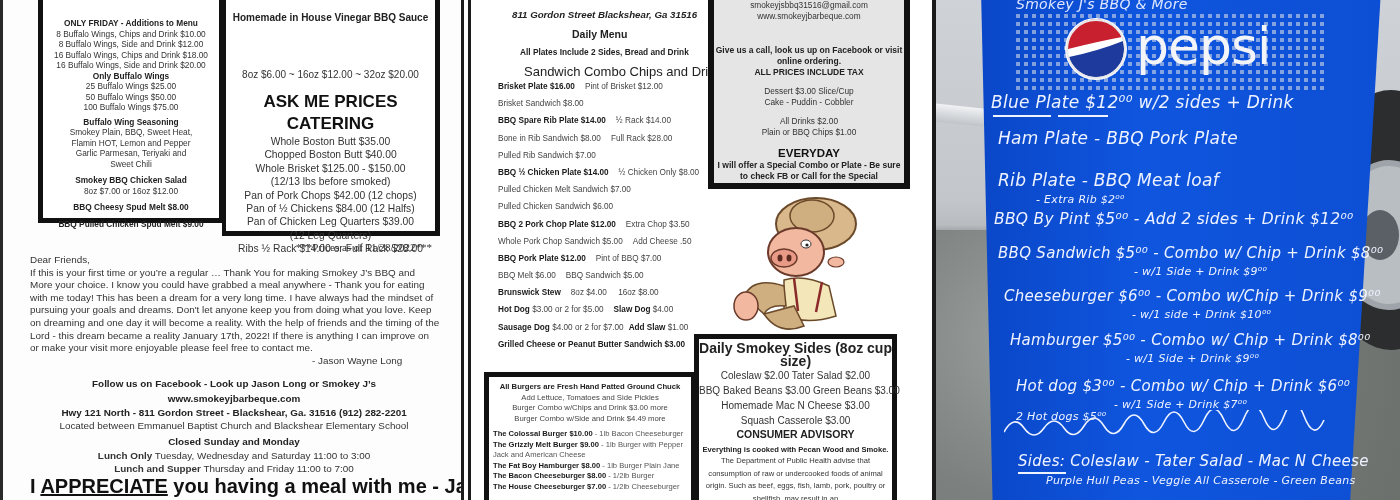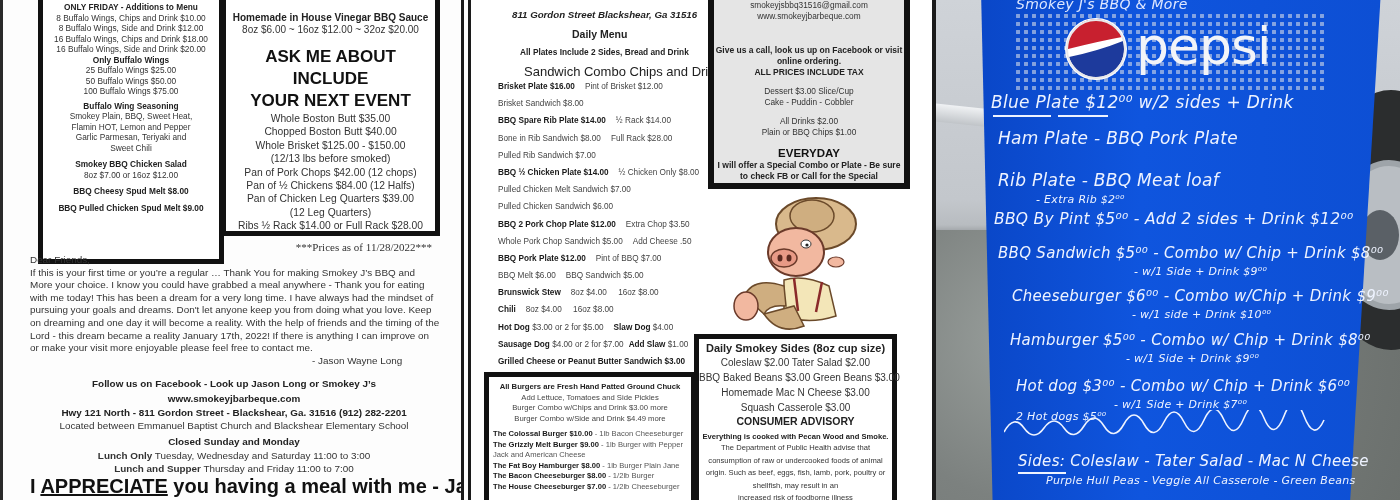--- a/index.html
+++ b/index.html
@@ -2,27 +2,27 @@
 <html><head>
 <meta charset="utf-8">
 <style>
   * { box-sizing: border-box; margin: 0; padding: 0; }
   html, body { width: 1400px; height: 500px; overflow: hidden; background: #fff; }
   body { position: relative; font-family: "Liberation Sans", sans-serif; color: #222; }
 
   
   #p1 { position: absolute; left: 0; top: 0; width: 462px; height: 500px; background: #fdfdfd; overflow: hidden; }
   #p1 .edge-left { position: absolute; left: 0; top: 0; width: 3px; height: 500px; background: #2a2a2a; }
-  .box1 { position: absolute; left: 38px; top: 0; width: 186px; height: 264px; border: 5px solid #111; border-top: none; background: #fff; text-align: center; padding-top: 2px; }
+  .box1 { position: absolute; left: 38px; top: 0; width: 186px; height: 223px; border: 5px solid #111; border-top: none; background: #fff; text-align: center; padding-top: 18px; }
   .box2 { position: absolute; left: 222px; top: 0; width: 218px; height: 236px; border: 5px solid #111; border-top: none; border-left: 4px solid #111; background: #fff; text-align: center; padding-top: 12px; }
   .b1-line { font-size: 8.3px; line-height: 10.5px; color: #333; white-space: nowrap; }
   .b1-head { font-size: 8.3px; line-height: 10.5px; font-weight: bold; color: #222; white-space: nowrap; }
   .gap4 { height: 4px; } .gap6 { height: 6px; }
   .b2-sauce-title { font-size: 10px; font-weight: bold; line-height: 12px; color: #222; }
-  .b2-sauce-price { font-size: 10px; line-height: 12px; color: #333; }
+  .b2-sauce-price { font-size: 10px; line-height: 12px; color: #333; margin-top: 45px; }
   .b2-big { font-size: 17px; font-weight: bold; line-height: 22px; color: #111; margin-top: 10px; }
   .b2-line { font-size: 10.3px; line-height: 13.4px; color: #333; white-space: nowrap; }
   .prices-asof { position: absolute; right: 30px; top: 241px; font-family: "Liberation Serif", serif; font-size: 11px; color: #333; }
   .letter { position: absolute; left: 30px; top: 254px; width: 410px; font-size: 9.9px; line-height: 12.6px; color: #333; }
   .letter .sig { padding-left: 282px; }
   .contact { position: absolute; left: 25px; top: 376px; width: 418px; text-align: center; }
   .c-bold { font-size: 9.9px; line-height: 15px; font-weight: bold; color: #222; }
   .c-norm { font-size: 9.9px; line-height: 13px; color: #333; }
   .c-tight { line-height: 13px; }
   .appreciate { position: absolute; left: 30px; top: 475px; font-size: 20px; font-weight: bold; color: #111; white-space: nowrap; }
@@ -50,21 +50,21 @@
   .pig { position: absolute; left: 252px; top: 186px; width: 150px; height: 150px; }
 
   .burger-box { position: absolute; left: 12px; top: 372px; width: 212px; height: 140px; border: 5px solid #111; border-bottom: none; background: #fff; text-align: center; padding-top: 5px; }
   .bb-head { font-size: 7.7px; line-height: 10.5px; font-weight: bold; color: #222; white-space: nowrap; }
   .bb-line { font-size: 7.7px; line-height: 10.5px; color: #444; white-space: nowrap; }
   .bb-items { text-align: left; padding-left: 4px; margin-top: 5px; }
   .bb-item { font-size: 7.6px; line-height: 10.6px; color: #555; white-space: nowrap; }
   .bb-item b { color: #1a1a1a; }
 
   .sides-box { position: absolute; left: 222px; top: 334px; width: 203px; height: 180px; border: 5px solid #111; border-bottom: none; background: #fff; text-align: center; padding-top: 3px; }
-  .sb-head { font-size: 11px; line-height: 13px; font-weight: bold; color: #222; }
+  .sb-head { font-size: 14px; line-height: 13px; font-weight: bold; color: #222; }
   .sb-line { font-size: 10px; line-height: 15px; color: #333; white-space: nowrap; }
   .sb-adv { font-size: 10.5px; line-height: 13px; font-weight: bold; color: #222; }
   .sb-small-b { font-size: 7.6px; line-height: 11px; font-weight: bold; color: #222; margin-top: 3px; white-space: nowrap; }
   .sb-small { font-size: 7.6px; line-height: 12.5px; color: #333; white-space: nowrap; }
   .connector { position: absolute; left: 210px; top: 376px; width: 14px; height: 3px; background: #111; }
 
   
   #p3 { position: absolute; left: 936px; top: 0; width: 464px; height: 500px; overflow: hidden;
         background: linear-gradient(180deg, #cfd3d8 0%, #c3c7cc 40%, #b8bcc0 45%, #5b5f62 50%, #7b8380 60%, #8a8e8c 100%); }
   .p3-divider { position: absolute; left: 932px; top: 0; width: 4px; height: 500px; background: #1a1a1a; }
@@ -116,22 +116,21 @@
     <div class="b1-line">8oz $7.00 or 16oz $12.00</div>
     <div class="gap6"></div>
     <div class="b1-head">BBQ Cheesy Spud Melt $8.00</div>
     <div class="gap6"></div>
     <div class="b1-head">BBQ Pulled Chicken Spud Melt $9.00</div>
   </div>
 
   <div class="box2">
     <div class="b2-sauce-title">Homemade in House Vinegar BBQ Sauce</div>
     <div class="b2-sauce-price">8oz $6.00 ~ 16oz $12.00 ~ 32oz $20.00</div>
-    <div class="b2-big">ASK ME ABOUT INCLUDE</div>
-    <div class="b2-big" style="margin-top:0">YOUR NEXT EVENT</div>
+    <div class="b2-big">ASK ME PRICES CATERING</div>
     <div class="b2-line">Whole Boston Butt $35.00</div>
     <div class="b2-line">Chopped Boston Butt $40.00</div>
     <div class="b2-line">Whole Brisket $125.00 - $150.00</div>
     <div class="b2-line">(12/13 lbs before smoked)</div>
     <div class="b2-line">Pan of Pork Chops $42.00 (12 chops)</div>
     <div class="b2-line">Pan of ½ Chickens $84.00 (12 Halfs)</div>
     <div class="b2-line">Pan of Chicken Leg Quarters $39.00</div>
     <div class="b2-line">(12 Leg Quarters)</div>
     <div class="b2-line">Ribs ½ Rack $14.00 or Full Rack $28.00</div>
   </div>
@@ -173,21 +172,20 @@
     <div class="m2-item"><span>Bone in Rib Sandwich $8.00</span><span class="alt">Full Rack $28.00</span></div>
     <div class="m2-item"><span>Pulled Rib Sandwich $7.00</span></div>
     <div class="m2-item"><b>BBQ ½ Chicken Plate $14.00</b><span class="alt">½ Chicken Only $8.00</span></div>
     <div class="m2-item"><span>Pulled Chicken Melt Sandwich $7.00</span></div>
     <div class="m2-item"><span>Pulled Chicken Sandwich $6.00</span></div>
     <div class="m2-item"><b>BBQ 2 Pork Chop Plate $12.00</b><span class="alt">Extra Chop $3.50</span></div>
     <div class="m2-item"><span>Whole Pork Chop Sandwich $5.00</span><span class="alt">Add Cheese .50</span></div>
     <div class="m2-item"><b>BBQ Pork Plate $12.00</b><span class="alt">Pint of BBQ $7.00</span></div>
     <div class="m2-item"><span>BBQ Melt $6.00</span><span class="alt">BBQ Sandwich $5.00</span></div>
     <div class="m2-item"><b>Brunswick Stew</b><span class="alt" style="white-space:pre">8oz $4.00     16oz $8.00</span></div>
-    <div class="m2-item"><b>Chili</b><span class="alt" style="white-space:pre">8oz $4.00     16oz $8.00</span></div>
     <div class="m2-item"><b>Hot Dog</b> <span>$3.00 or 2 for $5.00</span><b class="alt">Slaw Dog</b> <span>$4.00</span></div>
     <div class="m2-item"><b>Sausage Dog</b> <span>$4.00 or 2 for $7.00</span><b class="alt" style="margin-left:5px">Add Slaw</b> <span>$1.00</span></div>
     <div class="m2-item"><b>Grilled Cheese or Peanut Butter Sandwich $3.00</b></div>
   </div>
 
   <div class="info-box">
     <div class="ib-line">smokeyjsbbq31516@gmail.com</div>
     <div class="ib-line">www.smokeyjbarbeque.com</div>
     <div class="ib-bold" style="margin-top:23px">Give us a  call, look us up on Facebook or visit</div>
     <div class="ib-bold">online ordering.</div>
@@ -272,21 +270,21 @@
   </svg>
   <div class="pepsi-text">pepsi</div>
 
   <div class="chalk ch-l" style="left:55px;top:92px">Blue Plate $12⁰⁰ w/2 sides + Drink</div>
   <div class="chalk ch-l" style="left:62px;top:170px">Rib Plate - BBQ Meat loaf</div>
   <div class="chalk ch-l" style="left:62px;top:128px">Ham Plate - BBQ Pork Plate</div>
   <div class="chalk ch-s" style="left:100px;top:193px">- Extra Rib $2⁰⁰</div>
   <div class="chalk ch-l" style="left:58px;top:210px;font-size:15.5px">BBQ By Pint $5⁰⁰ - Add 2 sides + Drink $12⁰⁰</div>
   <div class="chalk ch-l" style="left:62px;top:244px;font-size:15px">BBQ Sandwich $5⁰⁰ - Combo w/ Chip + Drink $8⁰⁰</div>
   <div class="chalk ch-s" style="left:198px;top:265px">- w/1 Side + Drink $9⁰⁰</div>
-  <div class="chalk ch-l" style="left:76px;top:287px;font-size:15px">Cheeseburger $6⁰⁰ - Combo w/Chip + Drink $9⁰⁰</div>
+  <div class="chalk ch-l" style="left:68px;top:287px;font-size:15px">Cheeseburger $6⁰⁰ - Combo w/Chip + Drink $9⁰⁰</div>
   <div class="chalk ch-s" style="left:196px;top:308px">- w/1 side + Drink $10⁰⁰</div>
   <div class="chalk ch-l" style="left:74px;top:331px;font-size:15px">Hamburger $5⁰⁰ - Combo w/ Chip + Drink $8⁰⁰</div>
   <div class="chalk ch-s" style="left:190px;top:352px">- w/1 Side + Drink $9⁰⁰</div>
   <div class="chalk ch-l" style="left:80px;top:377px;font-size:15px">Hot dog $3⁰⁰ - Combo w/ Chip + Drink $6⁰⁰</div>
   <div class="chalk ch-s" style="left:178px;top:398px">- w/1 Side + Drink $7⁰⁰</div>
   <div class="chalk ch-s" style="left:80px;top:410px">2 Hot dogs $5⁰⁰</div>
 
   <svg class="wave" width="330" height="30" viewBox="0 0 330 30">
     <path d="M0 22 Q10 4 20 18 T40 18 T60 18 T80 16 T100 16 T120 14 T140 14 T160 12 T180 12 T200 10 T220 10 T240 8 T260 8 T280 6 T300 6 T320 10" fill="none" stroke="#eef3ff" stroke-width="1.6"></path>
   </svg>

